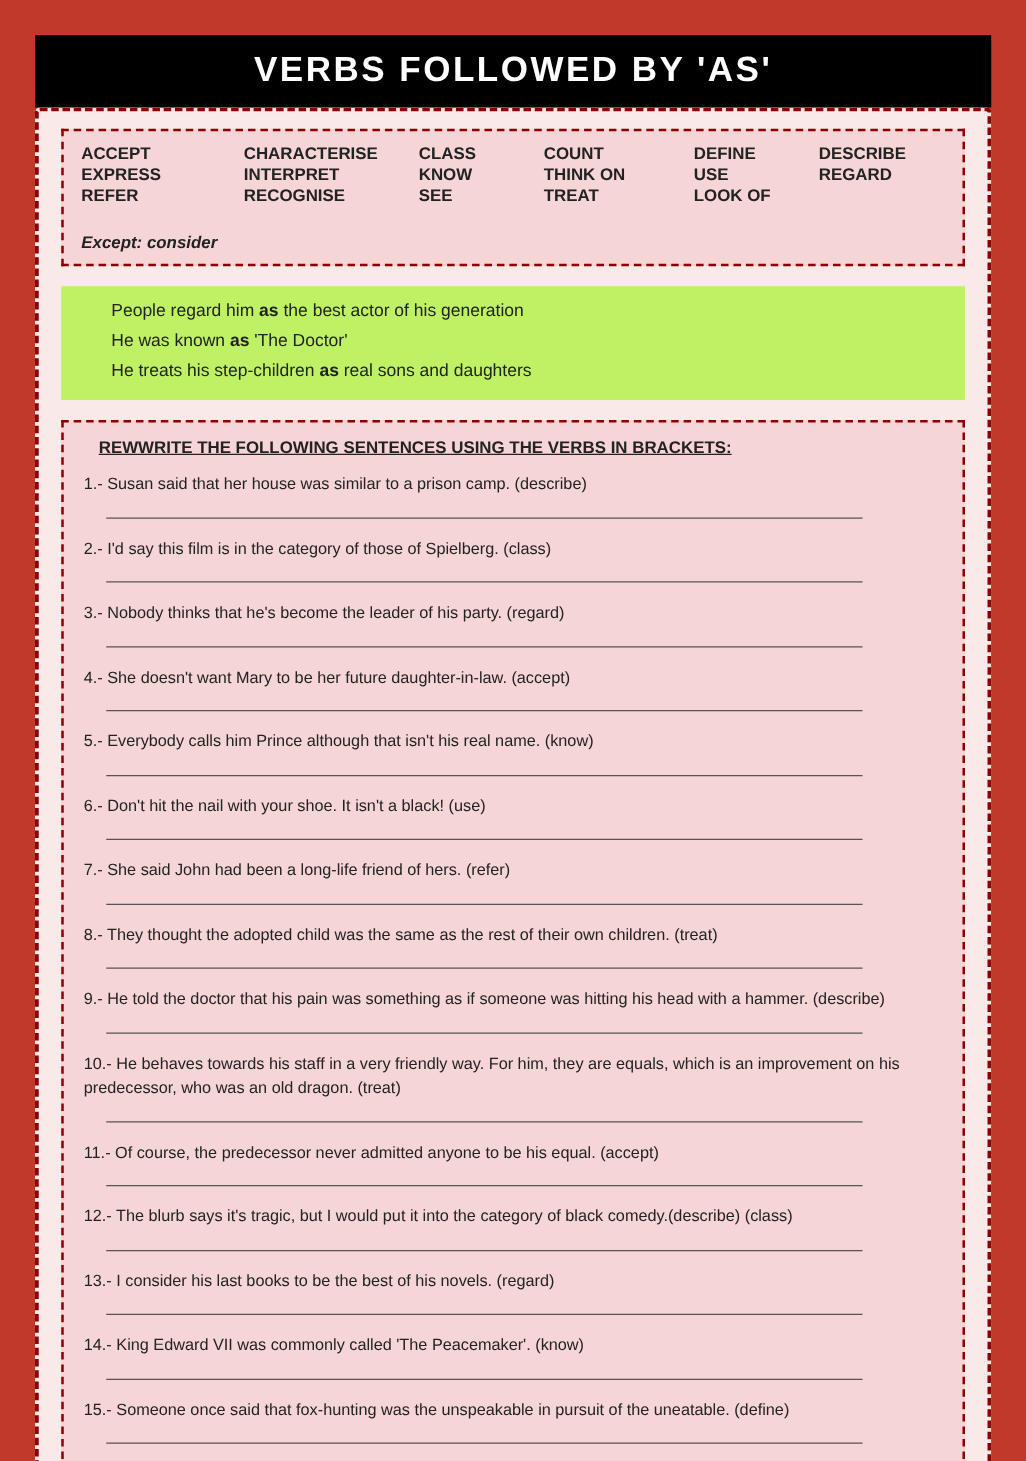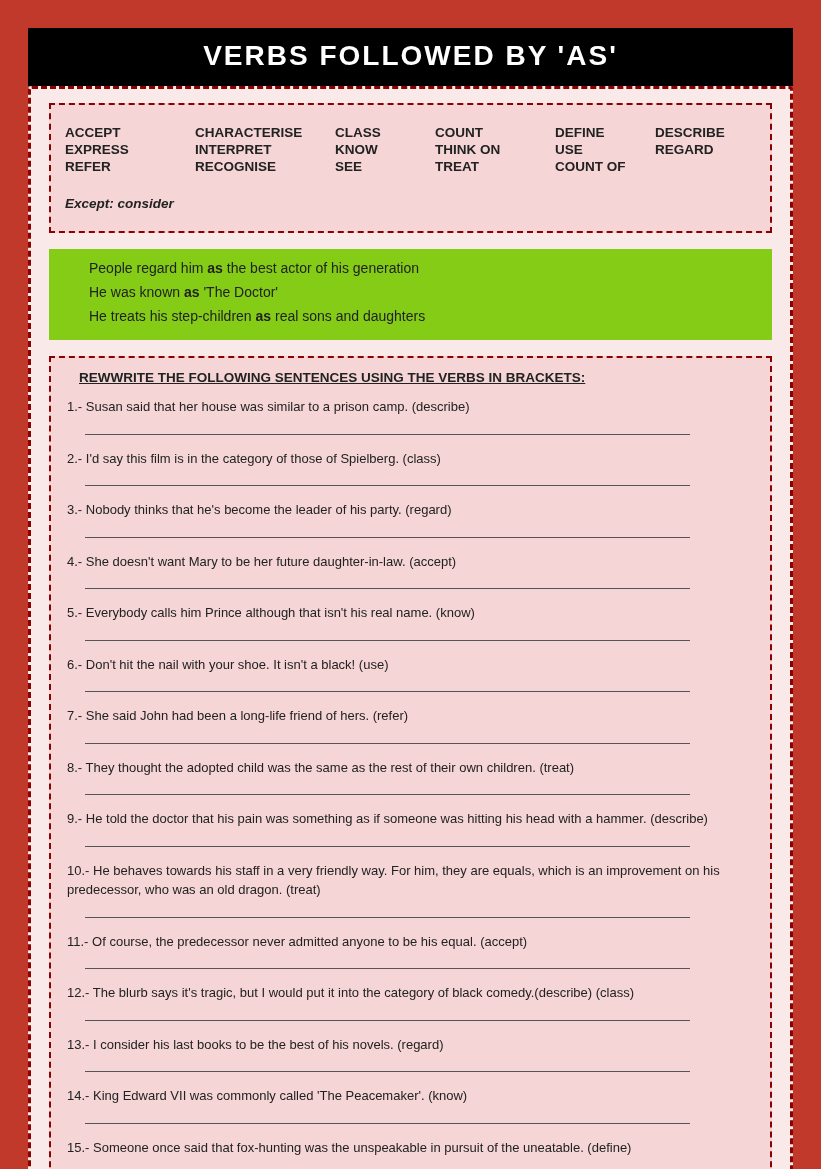--- a/index.html
+++ b/index.html
@@ -33,21 +33,21 @@
     }
     .main-content {
       background: #f9e9e9;
       border: 3px dashed #8b0000;
       border-radius: 4px;
       padding: 14px 18px 18px 18px;
     }
     .verb-list-box {
       border: 2px dashed #8b0000;
       background: #f5d5d5;
-      padding: 20px 14px;
+      padding: 10px 14px;
       margin-bottom: 16px;
       font-size: 13.5px;
       font-weight: bold;
       color: #222;
     }
     .verb-list-grid {
       display: grid;
       grid-template-columns: 130px 140px 100px 120px 100px 110px;
       row-gap: 2px;
       column-gap: 0px;
@@ -55,21 +55,21 @@
     .verb-list-grid span {
       display: block;
     }
     .except-line {
       margin-top: 22px;
       font-weight: bold;
       font-style: italic;
       font-size: 13.5px;
     }
     .examples-box {
-      background: #84cc16;
+      background: #bef264;
       padding: 8px 20px 12px 40px;
       margin-bottom: 16px;
       font-size: 14px;
       color: #222;
       line-height: 1.7;
     }
     .examples-box .as-highlight {
       font-weight: bold;
     }
     .exercises-section {
@@ -127,21 +127,21 @@
         <span>INTERPRET</span>
         <span>KNOW</span>
         <span>THINK ON</span>
         <span>USE</span>
         <span>REGARD</span>
 
         <span>REFER</span>
         <span>RECOGNISE</span>
         <span>SEE</span>
         <span>TREAT</span>
-        <span>COUNT OF</span>
+        <span>LOOK OF</span>
         <span></span>
       </div>
       <div class="except-line">
         <span>Except:  consider</span>
       </div>
     </div>
 
     <div class="examples-box">
       <div>
         People regard him <strong class="as-highlight">as</strong> the best actor of his generation

